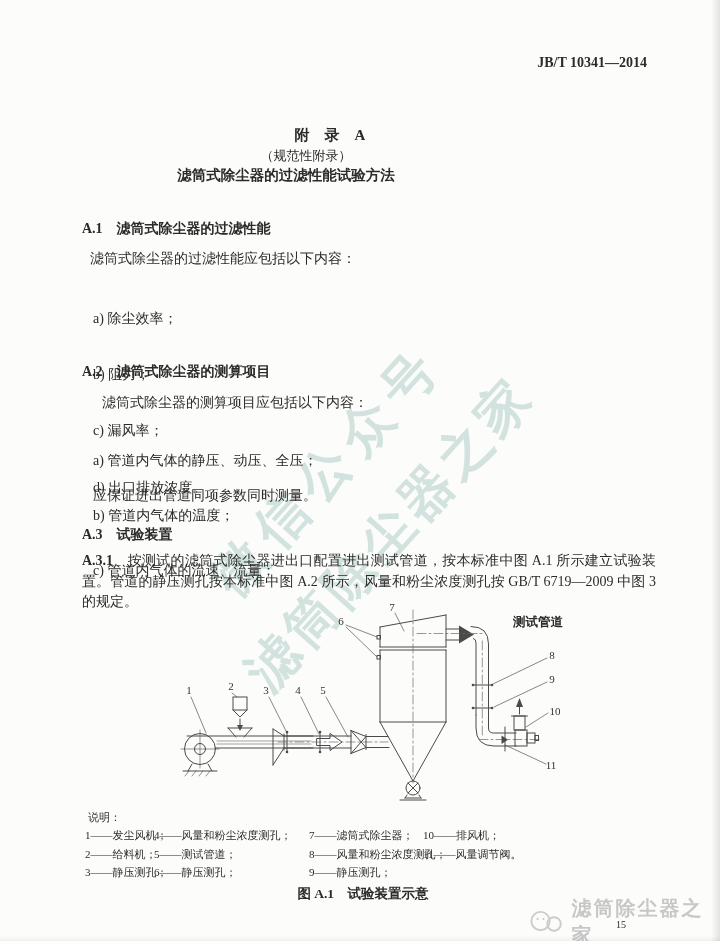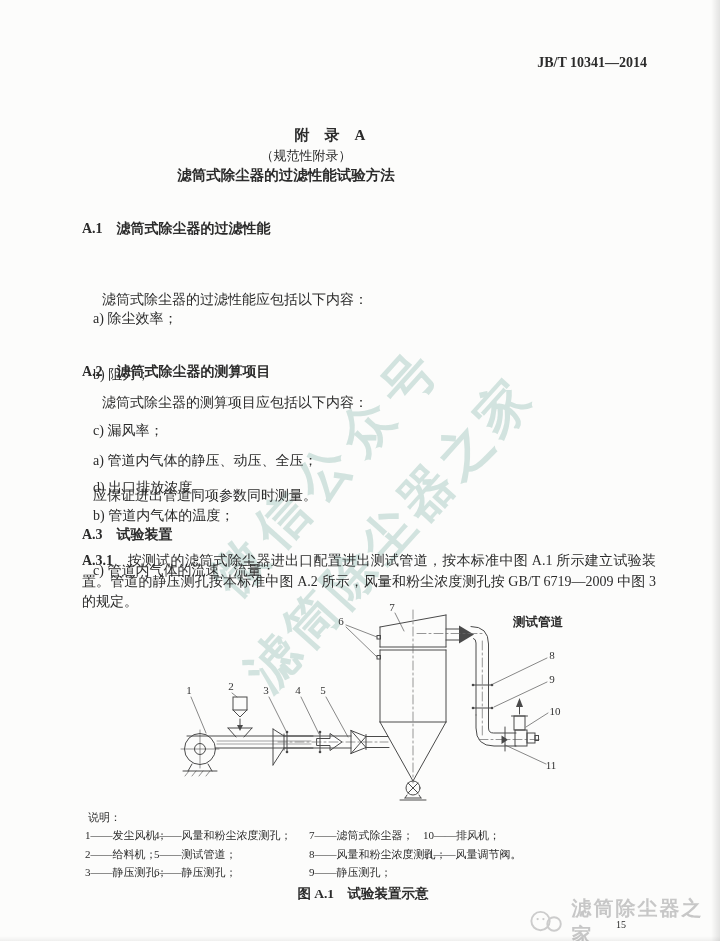--- a/index.html
+++ b/index.html
@@ -41,21 +41,21 @@
 
   <div class="content">
 
     <div class="abs b" style="top:54px;right:73px;font-size:14px;">JB/T 10341—2014</div>
 
     <div class="abs b center" style="top:125px;left:0;width:660px;font-size:15px;">附　录　A</div>
     <div class="abs center" style="top:147px;left:0;width:612px;font-size:13px;">（规范性附录）</div>
     <div class="abs b center" style="top:166px;left:0;width:572px;font-size:14.5px;">滤筒式除尘器的过滤性能试验方法</div>
 
     <div class="abs b body-txt" style="top:220px;left:82px;">A.1　滤筒式除尘器的过滤性能</div>
-    <div class="abs body-txt" style="top:250px;left:102px;margin-top:41px;">滤筒式除尘器的过滤性能应包括以下内容：</div>
+    <div class="abs body-txt" style="top:250px;left:90px;">滤筒式除尘器的过滤性能应包括以下内容：</div>
     <div class="abs body-txt" style="top:272px;left:93px;line-height:18.8px;">
       <div>a) 除尘效率；</div>
       <div>b) 阻力；</div>
       <div>c) 漏风率；</div>
       <div>d) 出口排放浓度。</div>
     </div>
 
     <div class="abs b body-txt" style="top:363px;left:82px;">A.2　滤筒式除尘器的测算项目</div>
     <div class="abs body-txt" style="top:394px;left:102px;">滤筒式除尘器的测算项目应包括以下内容：</div>
     <div class="abs body-txt" style="top:415px;left:93px;line-height:18.4px;">

